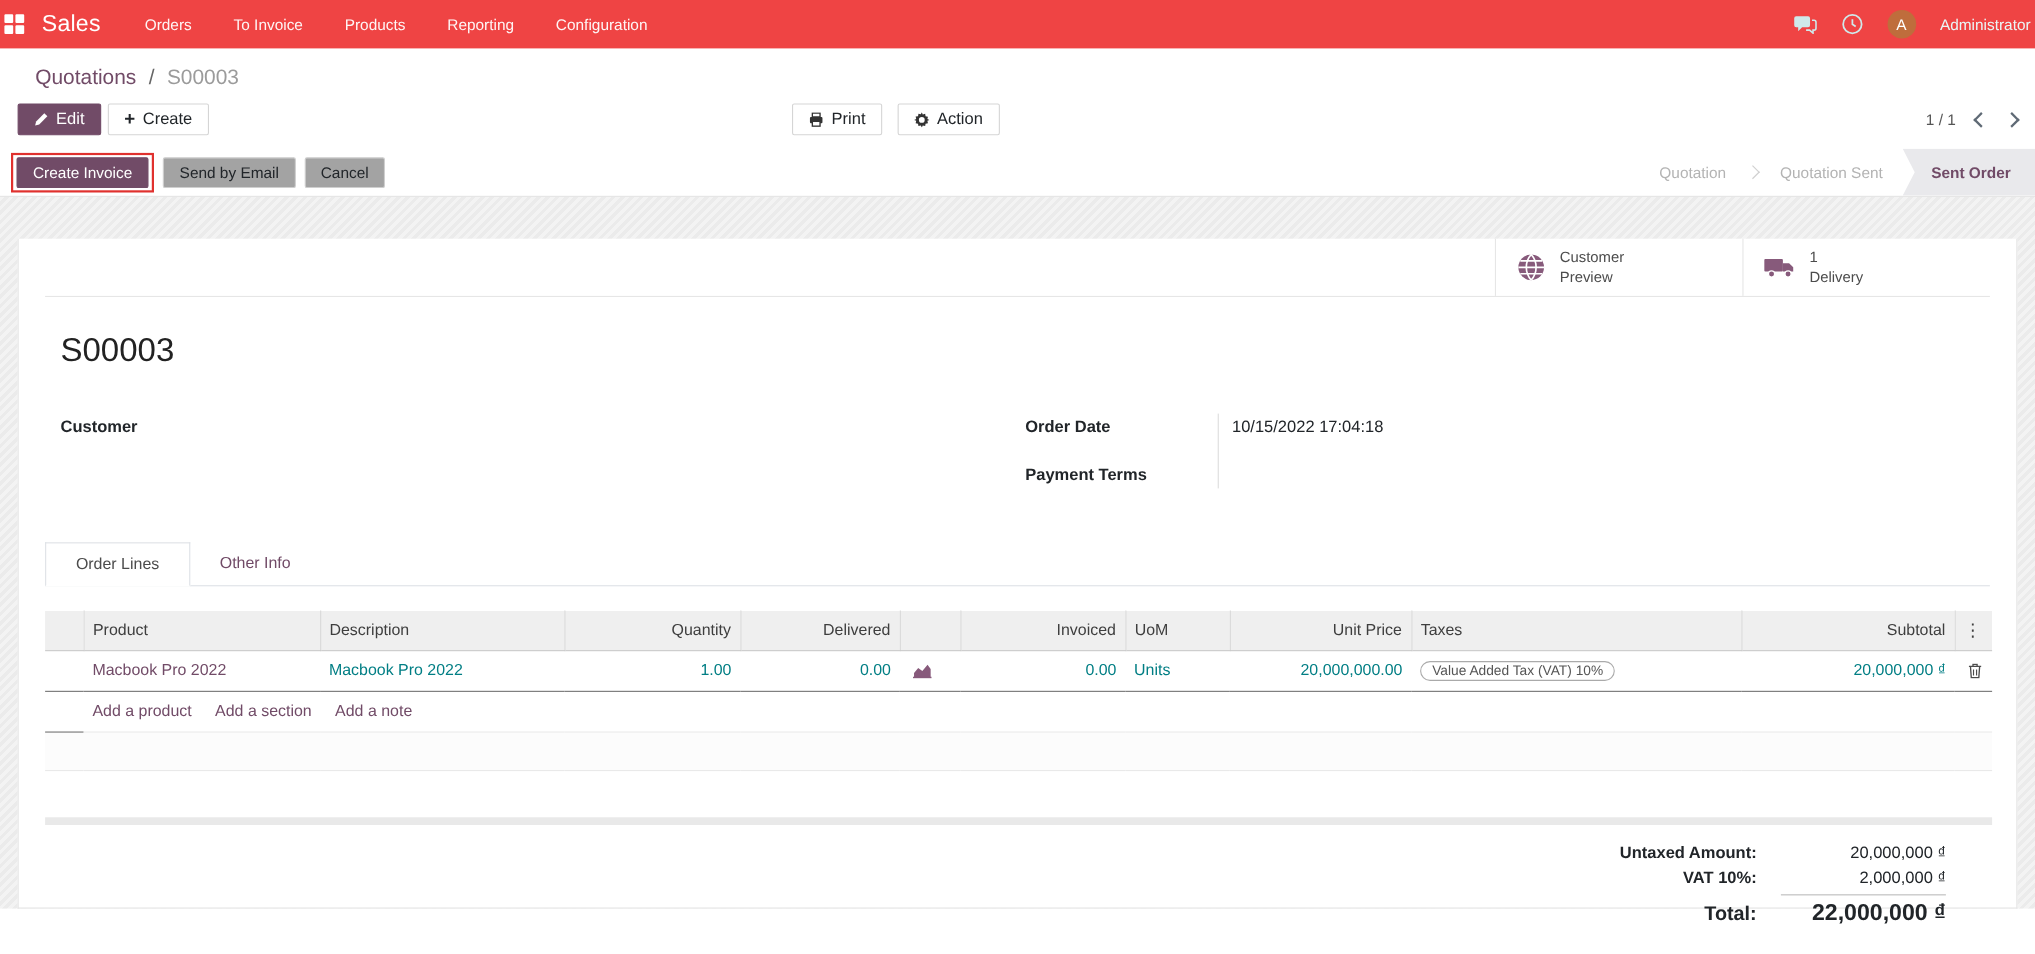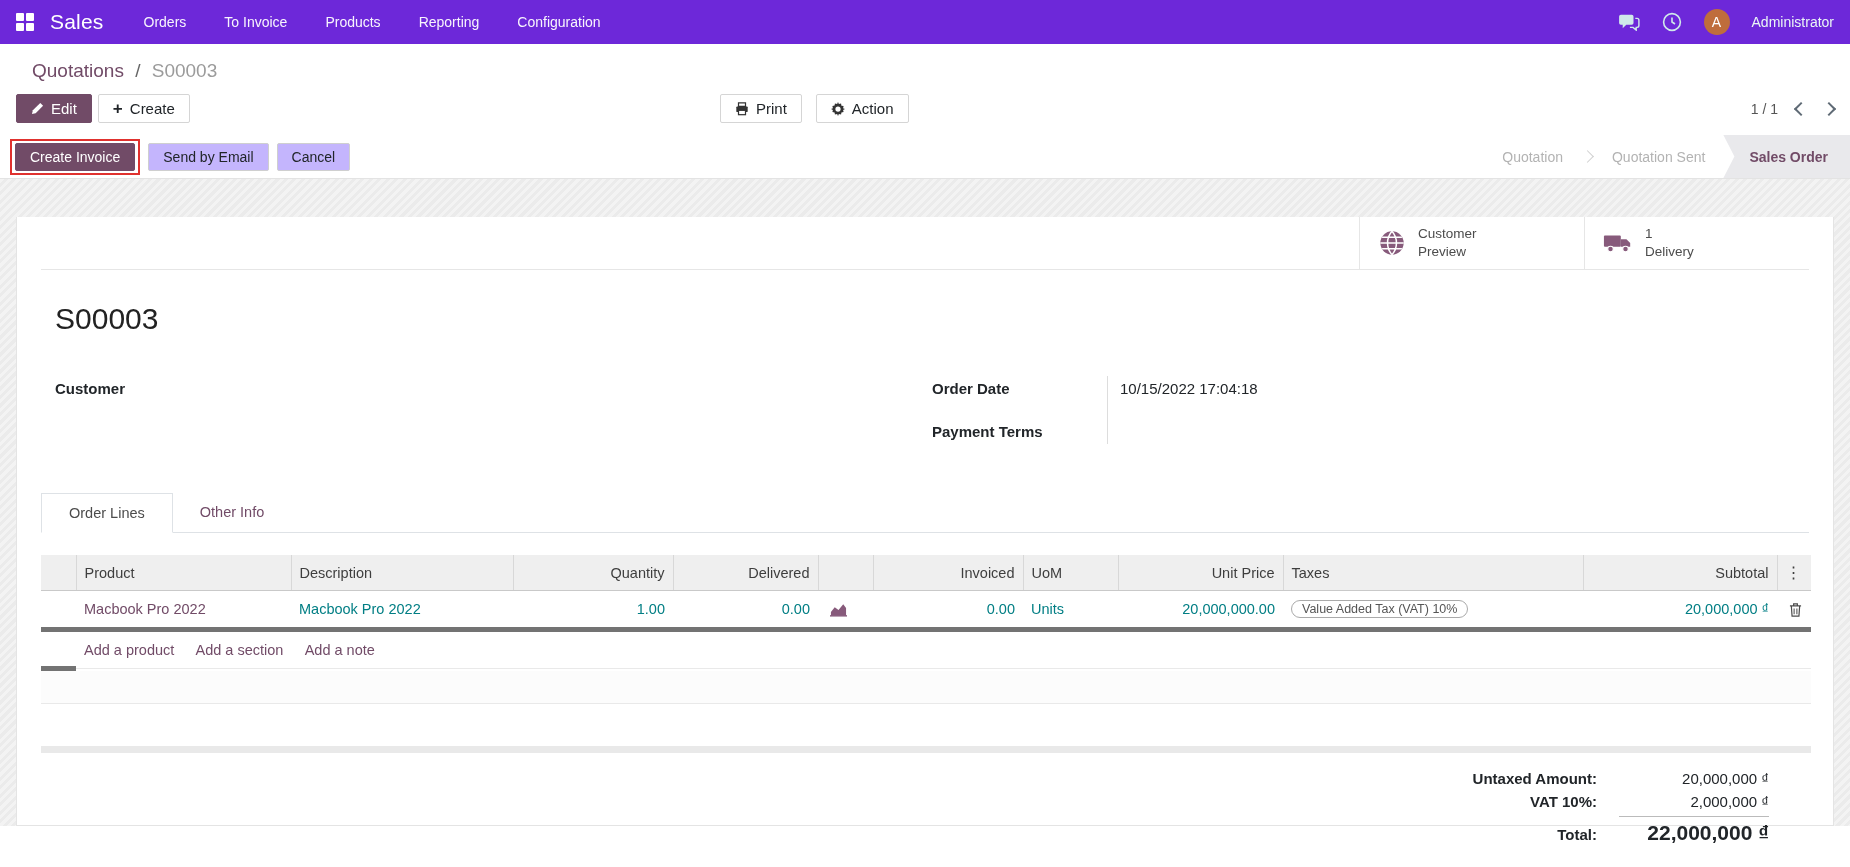--- a/index.html
+++ b/index.html
@@ -1,20 +1,20 @@
 <!DOCTYPE html>
 <html><head>
 <meta charset="utf-8">
 <style>
   * { margin:0; padding:0; box-sizing:border-box; }
   html,body { width:1850px; height:867px; overflow:hidden;
     font-family:"Liberation Sans", sans-serif; background:#fff; color:#212529; }
 
   
-  .navbar { height:44px; background:#6d28d9; display:flex; align-items:center; padding:0 16px; color:#fff; }
+  .navbar { height:44px; background:#ef4444; display:flex; align-items:center; padding:0 4px; color:#fff; }
   .apps-grid { width:18px; height:18px; display:grid; grid-template-columns:8px 8px; grid-gap:2px; margin-right:16px; cursor:pointer; }
   .apps-grid span { width:8px; height:8px; background:#fff; border-radius:1px; }
   .brand { font-size:21px; font-weight:500; letter-spacing:.2px; margin-right:40px; cursor:pointer; }
   .nav-menus { display:flex; gap:38px; font-size:14px; }
   .nav-menus span { color:rgba(255,255,255,.95); cursor:pointer; }
   .nav-right { margin-left:auto; display:flex; align-items:center; gap:22px; }
   .nav-icon svg { display:block; }
   .avatar { width:26px; height:26px; border-radius:50%; background:#bf6d3c; color:#fff; font-size:14px;
     display:flex; align-items:center; justify-content:center; }
   .username { font-size:14px; color:#eaf6f6; }
@@ -35,21 +35,21 @@
   .btn.primary { background:#714B67; border-color:#714B67; color:#fff; }
   .pager-text { font-size:14px; color:#555; }
   .chev { width:10px; height:10px; border-top:2px solid #5f6a75; border-right:2px solid #5f6a75; display:inline-block; cursor:pointer; }
   .chev.left { transform:rotate(-135deg); }
   .chev.right { transform:rotate(45deg); }
 
   
   .statusbar { height:44px; background:#fff; border-bottom:1px solid #e3e3e3; display:flex; align-items:center; padding-left:10px; }
   .sb-buttons { display:flex; gap:8px; align-items:center; }
   .hl-wrap { border:2px solid #e0312e; padding:2px 3px; display:inline-flex; }
-  .sb-btn { font-size:14px; padding:5px 14px; border:1px solid #cfcfcf; background:#c4b5fd; cursor:pointer; border-radius:2px; color:#212529; }
+  .sb-btn { font-size:14px; padding:5px 14px; border:1px solid #cfcfcf; background:#a3a3a3; cursor:pointer; border-radius:2px; color:#212529; }
   .sb-btn.primary { background:#714B67; border-color:#714B67; color:#fff; }
   .stages { margin-left:auto; display:flex; align-items:center; height:100%; font-size:14px; }
   .stage { padding:0 18px; color:#b3b3b3; display:flex; align-items:center; height:100%; cursor:pointer; }
   .stage-sep { width:9px; height:9px; border-top:1px solid #d0d0d0; border-right:1px solid #d0d0d0; transform:rotate(45deg); margin:0 2px; }
   .stage.active { background:#e9e9ec; color:#714B67; font-weight:bold; padding:0 22px 0 26px;
     clip-path:polygon(0 0,100% 0,100% 100%,0 100%,11px 50%); }
 
   
   .content-bg { height:647px; background:repeating-linear-gradient(135deg,#f3f3f3 0 3px,#ebebeb 3px 6px); padding:38px 16px 0 16px; }
   .sheet { background:#fff; border:1px solid #e4e4e4; border-top:none; height:100%; padding:0 24px 20px 24px; position:relative; }
@@ -74,38 +74,38 @@
   .tabbar { display:flex; margin-top:48px; border-bottom:1px solid #dee2e6; }
   .tab { padding:11px 27px; font-size:14.5px; cursor:pointer; color:#714B67; position:relative; top:1px; }
   .tab.active { color:#4c4c4c; background:#fff; border:1px solid #dee2e6; border-bottom:1px solid #fff; }
 
   
   table.olines { border-collapse:collapse; table-layout:fixed; width:1770px; margin-top:22px; font-size:14.5px; }
   .olines th { background:#efefef; font-weight:500; color:#3e3e3e; padding:8px 8px; border-right:1px solid #d8d8d8;
     border-bottom:1px solid #c9c9c9; text-align:left; white-space:nowrap; overflow:hidden; }
   .olines th:last-child { border-right:none; }
   .olines th.num, .olines td.num { text-align:right; }
-  .olines td { padding:9px 8px; border-bottom:5px solid #737373; white-space:nowrap; overflow:hidden; }
+  .olines td { padding:9px 8px; border-bottom:1px solid #737373; white-space:nowrap; overflow:hidden; }
   .teal { color:#017e84; }
   .prod { color:#714B67; cursor:pointer; }
   .tax-pill { display:inline-block; border:1px solid #aaa; border-radius:11px; padding:1px 10px; font-size:12.5px; color:#555; background:#fff; }
   .cell-icon { vertical-align:middle; margin-left:4px; cursor:pointer; }
   .dots { color:#4c4c4c; font-size:16px; text-align:center; cursor:pointer; }
   .addrow td { padding:10px 8px; }
   .addrow span { color:#714B67; margin-right:18px; cursor:pointer; font-size:14.5px; }
   .emptyrow td { height:35px; border-bottom:1px solid #e9e9e9; background:#fcfcfc; }
 
   
   .sep-bar { height:7px; background:#e9e9e9; margin-top:42px; width:1770px; }
   .totals { margin-top:14px; margin-left:auto; width:400px; margin-right:40px; font-size:15px; }
   .trow { display:flex; align-items:baseline; padding:3px 0; }
   .tlabel { flex:1; text-align:right; font-weight:bold; color:#212529; padding-right:22px; }
   .tval { width:150px; text-align:right; color:#212529; }
   .trow.total .tval { border-top:1px solid #bbb; font-size:21px; font-weight:bold; padding-top:4px; }
-  .trow.total .tlabel { font-size:15px; }
+  .trow.total .tlabel { font-size:18px; }
 </style>
 </head>
 <body>
 
 <div class="navbar">
   <div class="apps-grid">
       <span></span>
       <span></span>
       <span></span>
       <span></span>
@@ -184,21 +184,21 @@
     <span class="hl-wrap">
       <button class="sb-btn primary">Create Invoice</button>
     </span>
     <button class="sb-btn">Send by Email</button>
     <button class="sb-btn">Cancel</button>
   </div>
   <div class="stages">
     <span class="stage">Quotation</span>
     <span class="stage-sep"></span>
     <span class="stage">Quotation Sent</span>
-    <span class="stage active">Sales Order</span>
+    <span class="stage active">Sent Order</span>
   </div>
 </div>
 
 <div class="content-bg">
   <div class="sheet">
 
     <div class="button-box">
       <div class="smart-btn">
         <svg width="28" height="28" viewBox="0 0 24 24">
             <circle cx="12" cy="12" r="10" fill="#875A7B"></circle>

